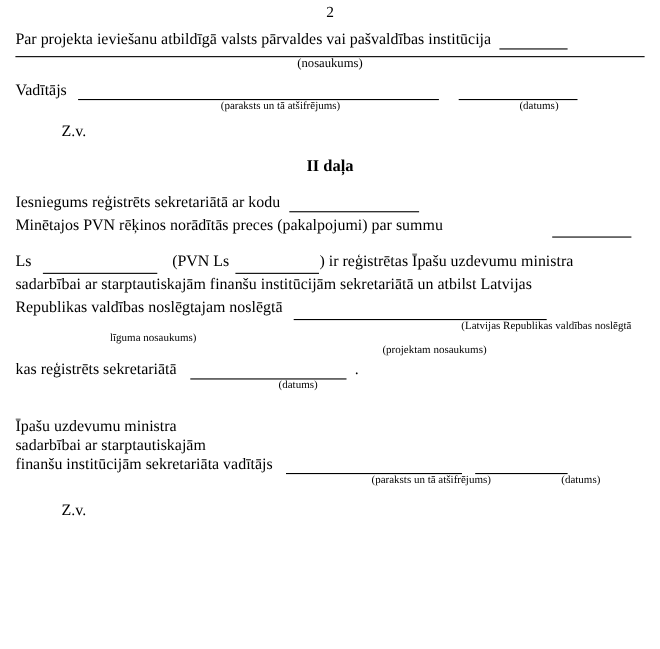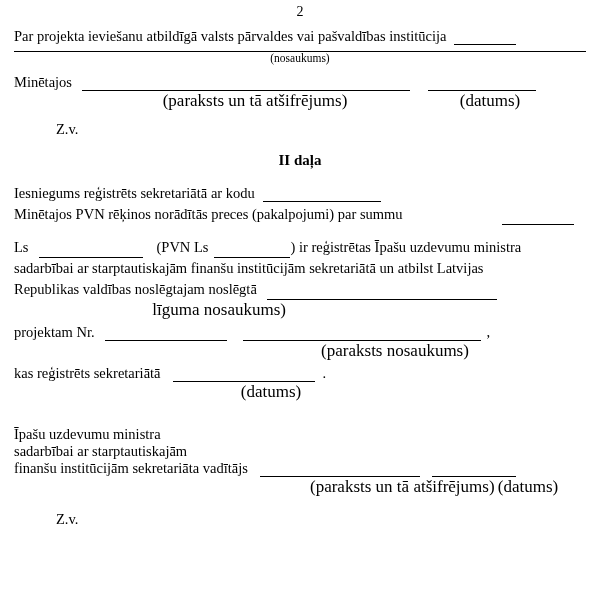--- a/index.html
+++ b/index.html
@@ -63,21 +63,21 @@
     text-justify: inter-word;
     line-height: 1.45;
   }
   .mt2 { margin-top: 2px; }
   .mt4 { margin-top: 4px; }
   .mt6 { margin-top: 6px; }
   .mt10 { margin-top: 10px; }
   .mt14 { margin-top: 14px; }
   .mt24 { margin-top: 24px; }
   .indent-zv { padding-left: 42px; }
-  .small { font-size: 17px; }
+  .small { font-size: 10px; }
   .row-caption {
     display: flex;
     white-space: nowrap;
   }
 </style>
 </head>
 <body>
 
 <div class="page">
 
@@ -87,21 +87,21 @@
 
     <div class="line-row">
       <span class="txt">Par projekta ieviešanu atbildīgā valsts pārvaldes vai pašvaldības institūcija</span>
       <span class="blank" style="width:62px; margin-left:8px;"></span>
     </div>
 
     <div class="rule mt6"></div>
     <div class="caption">(nosaukums)</div>
 
     <div class="line-row mt10">
-      <span class="txt">Minētajos</span>
+      <span class="txt">Vadītājs</span>
       <span class="blank" style="width:328px; margin-left:10px;"></span>
       <span class="blank" style="width:108px; margin-left:18px;"></span>
     </div>
 
     <div class="row-caption">
       <span class="small" style="width:330px; text-align:center; display:inline-block; margin-left:76px;">(paraksts un tā atšifrējums)</span>
       <span class="small" style="width:112px; text-align:center; display:inline-block; margin-left:14px;">(datums)</span>
     </div>
 
     <div class="indent-zv mt10">Z.v.</div>
@@ -128,35 +128,32 @@
       </div>
 
       <div>sadarbībai ar starptautiskajām finanšu institūcijām sekretariātā un atbilst Latvijas</div>
 
       <div class="line-row">
         <span class="txt">Republikas valdības noslēgtajam noslēgtā</span>
         <span class="blank" style="width:230px; margin-left:10px;"></span>
       </div>
     </div>
 
+    <div class="row-caption">
+      <span class="small" style="display:inline-block; width:560px; text-align:right; padding-right:8px;">(Latvijas Republikas valdības noslēgtā</span>
+    </div>
 
 
     <div class="row-caption">
-      <span class="small" style="display:inline-block; width:186px; text-align:right; margin-left:86px;">līguma nosaukums)</span>
+      <span class="small" style="display:inline-block; width:186px; text-align:left; margin-left:86px;">līguma nosaukums)</span>
     </div>
 
-    <div class="line-row mt4">
-      <span class="txt">projektam Nr.</span>
-      <span class="blank" style="width:122px; margin-left:10px;"></span>
-      <span class="blank" style="width:238px; margin-left:16px;"></span>
-      <span class="txt" style="margin-left:6px;">,</span>
-    </div>
 
     <div class="row-caption">
-      <span class="small" style="display:inline-block; width:238px; text-align:center; margin-left:262px;">(paraksts nosaukums)</span>
+      <span class="small" style="display:inline-block; width:238px; text-align:center; margin-left:262px;">(projektam nosaukums)</span>
     </div>
 
     <div class="line-row mt4">
       <span class="txt">kas reģistrēts sekretariātā</span>
       <span class="blank" style="width:142px; margin-left:12px;"></span>
       <span class="txt" style="margin-left:8px;">.</span>
     </div>
 
     <div class="row-caption">
       <span class="small" style="display:inline-block; width:142px; text-align:center; margin-left:186px;">(datums)</span>

